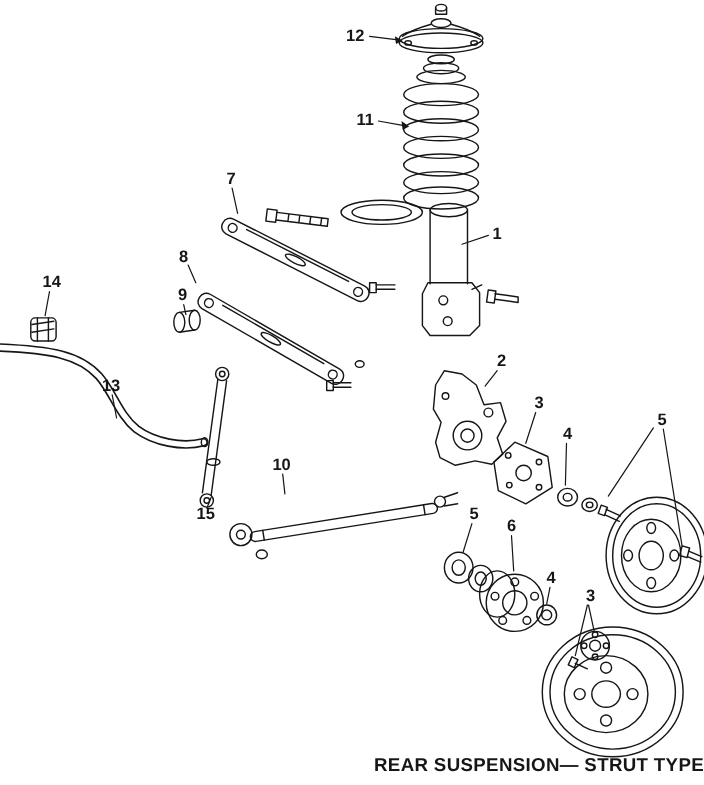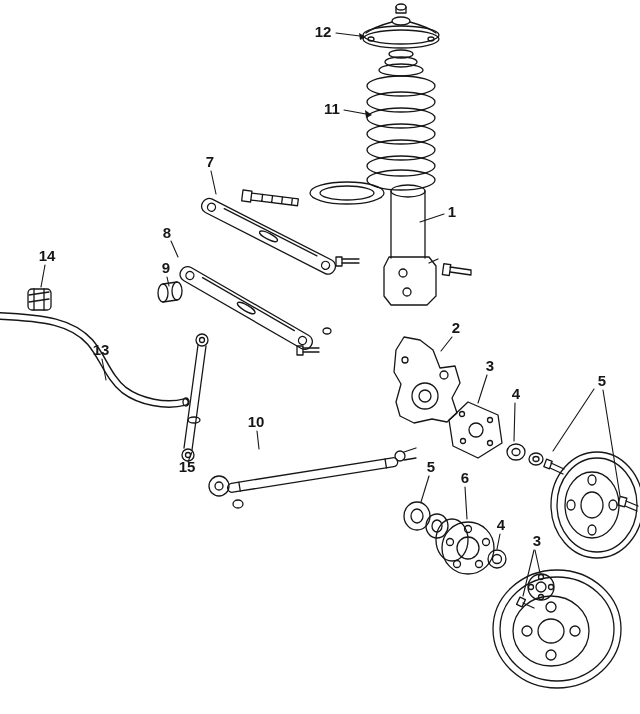--- a/index.html
+++ b/index.html
@@ -292,13 +292,14 @@
     <text class="callout" x="602" y="386" text-anchor="middle">5</text>
     <text class="callout" x="101" y="355" text-anchor="middle">13</text>
     <text class="callout" x="256" y="427" text-anchor="middle">10</text>
     <text class="callout" x="187" y="472" text-anchor="middle">15</text>
     <text class="callout" x="431" y="472" text-anchor="middle">5</text>
     <text class="callout" x="465" y="483" text-anchor="middle">6</text>
     <text class="callout" x="501" y="530" text-anchor="middle">4</text>
     <text class="callout" x="537" y="546" text-anchor="middle">3</text>
   </svg>
 
+  <div class="caption">REAR SUSPENSION— STRUT TYPE</div>
 </div>
 
 </body></html>

